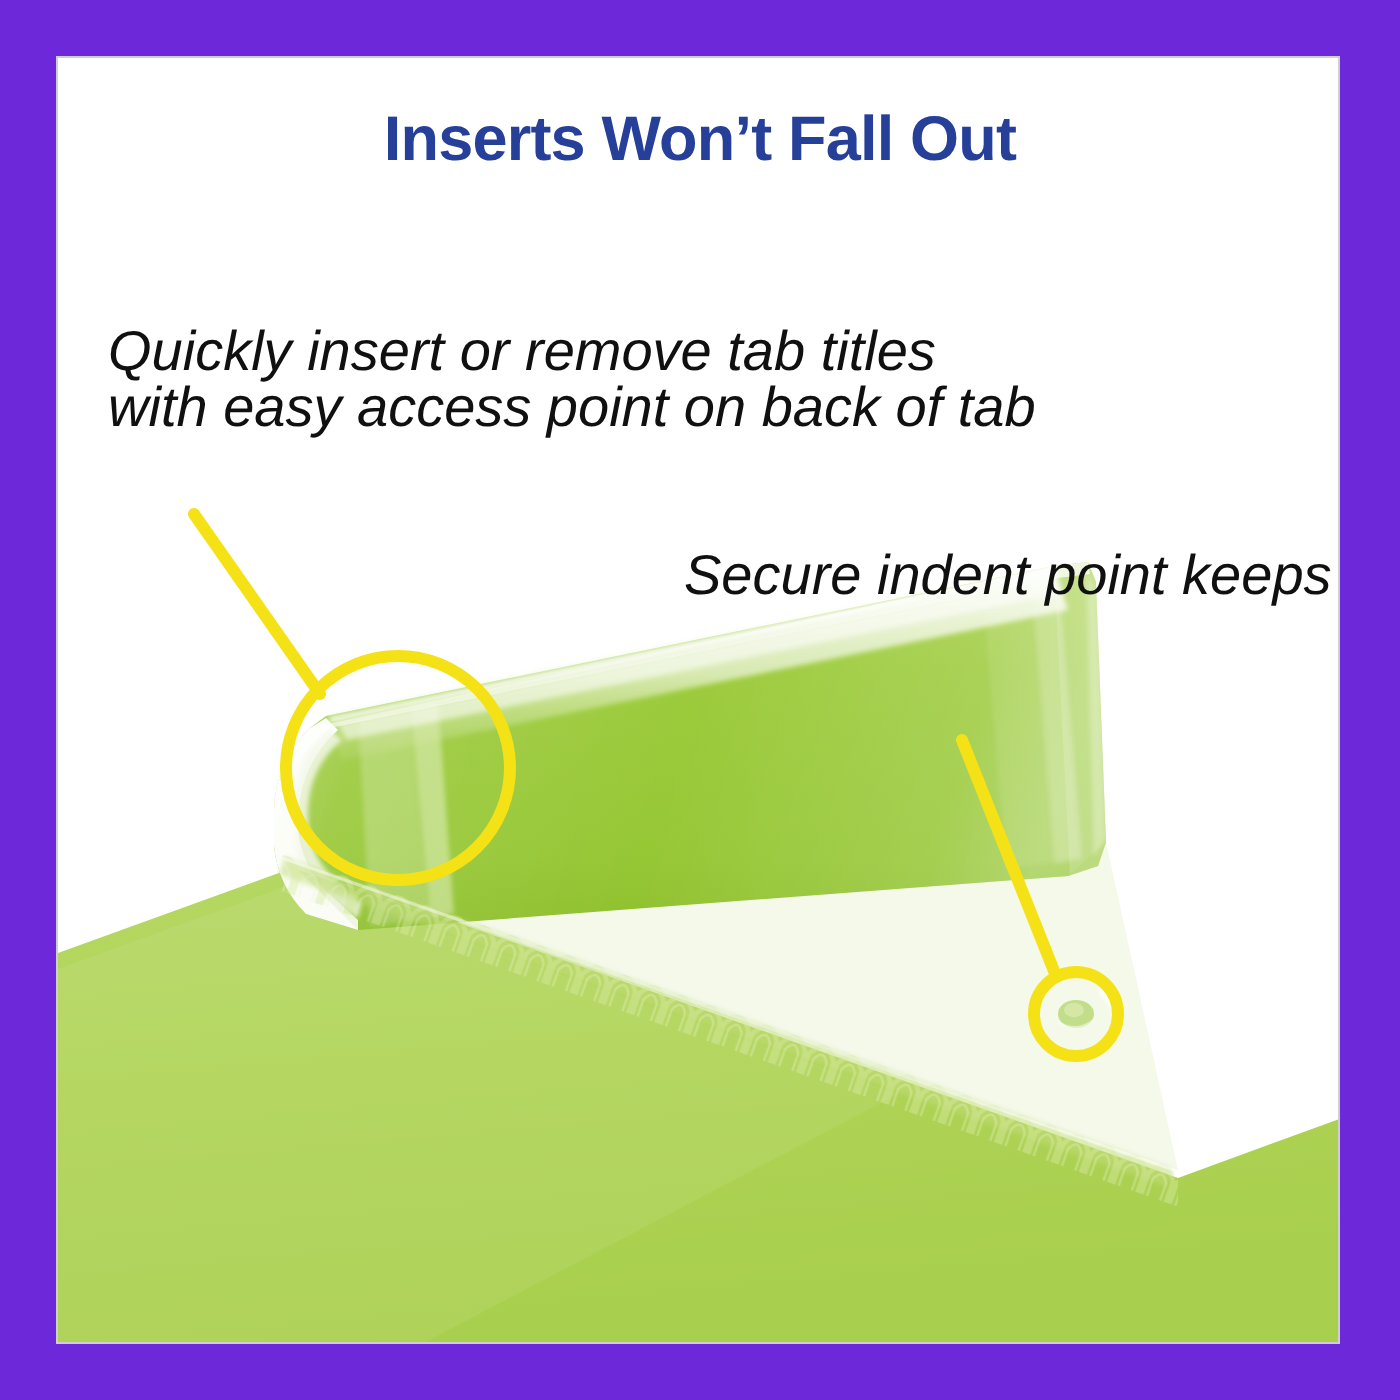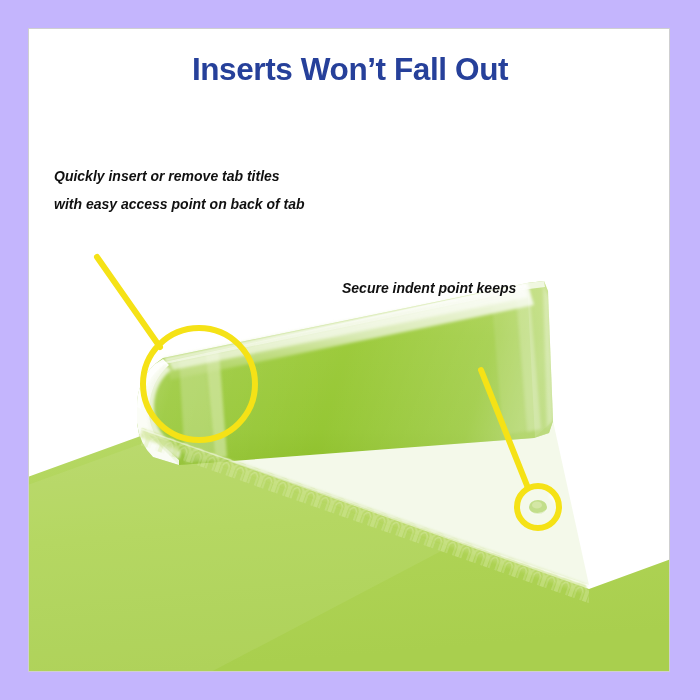--- a/index.html
+++ b/index.html
@@ -9,21 +9,21 @@
     background: #ffffff;
   }
   body {
     font-family: "Liberation Sans", sans-serif;
   }
 
   .stage {
     position: relative;
     width: 700px;
     height: 700px;
-    background: #c4b5fd;
+    background: #6d28d9;
     overflow: hidden;
   }
 
   
   .frame {
     position: absolute;
     left: 28px;
     top: 28px;
     width: 642px;
     height: 644px;
@@ -44,23 +44,23 @@
     font-weight: bold;
     letter-spacing: -0.4px;
     color: #26409a;
     white-space: nowrap;
   }
 
   
   .caption {
     position: absolute;
     font-style: italic;
-    font-weight: bold;
+    font-weight: normal;
     color: #101010;
-    font-size: 14px;
+    font-size: 28px;
     line-height: 28px;
     white-space: nowrap;
   }
   .caption-left  { left: 25px; top: 133px; text-align: left; }
   .caption-right { left: 313px; top: 245px; text-align: right; }
   .caption .line { display: block; }
 
   
   .photo {
     position: absolute;

